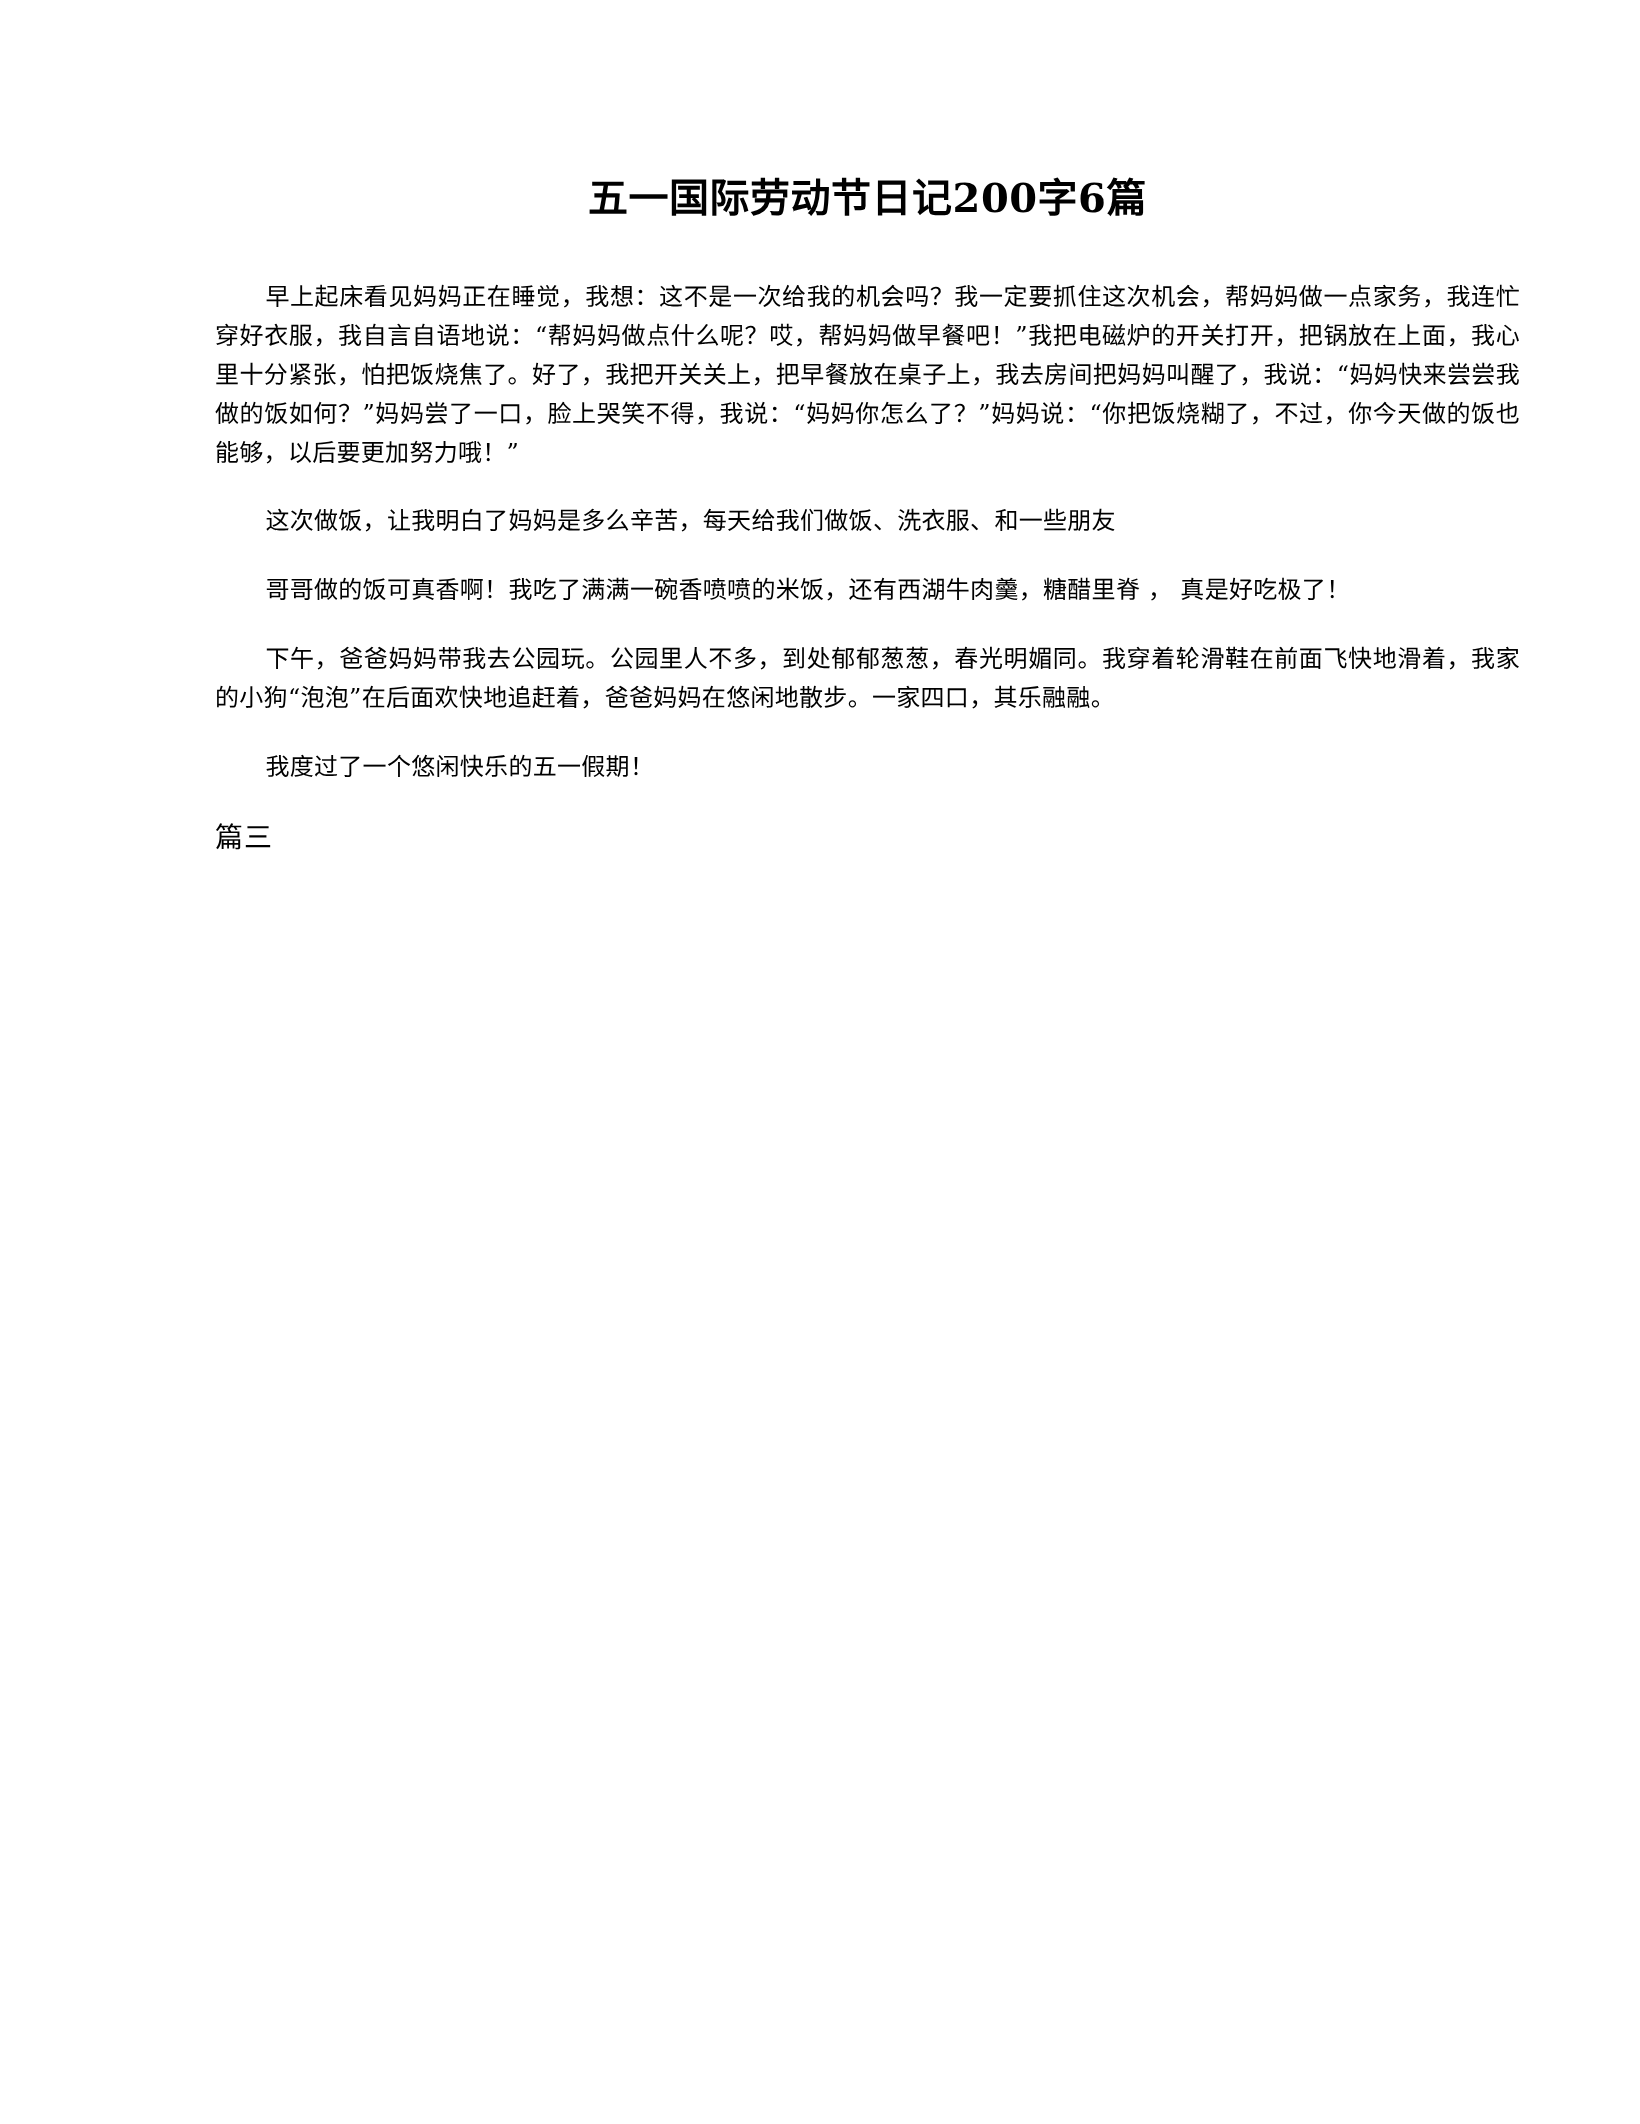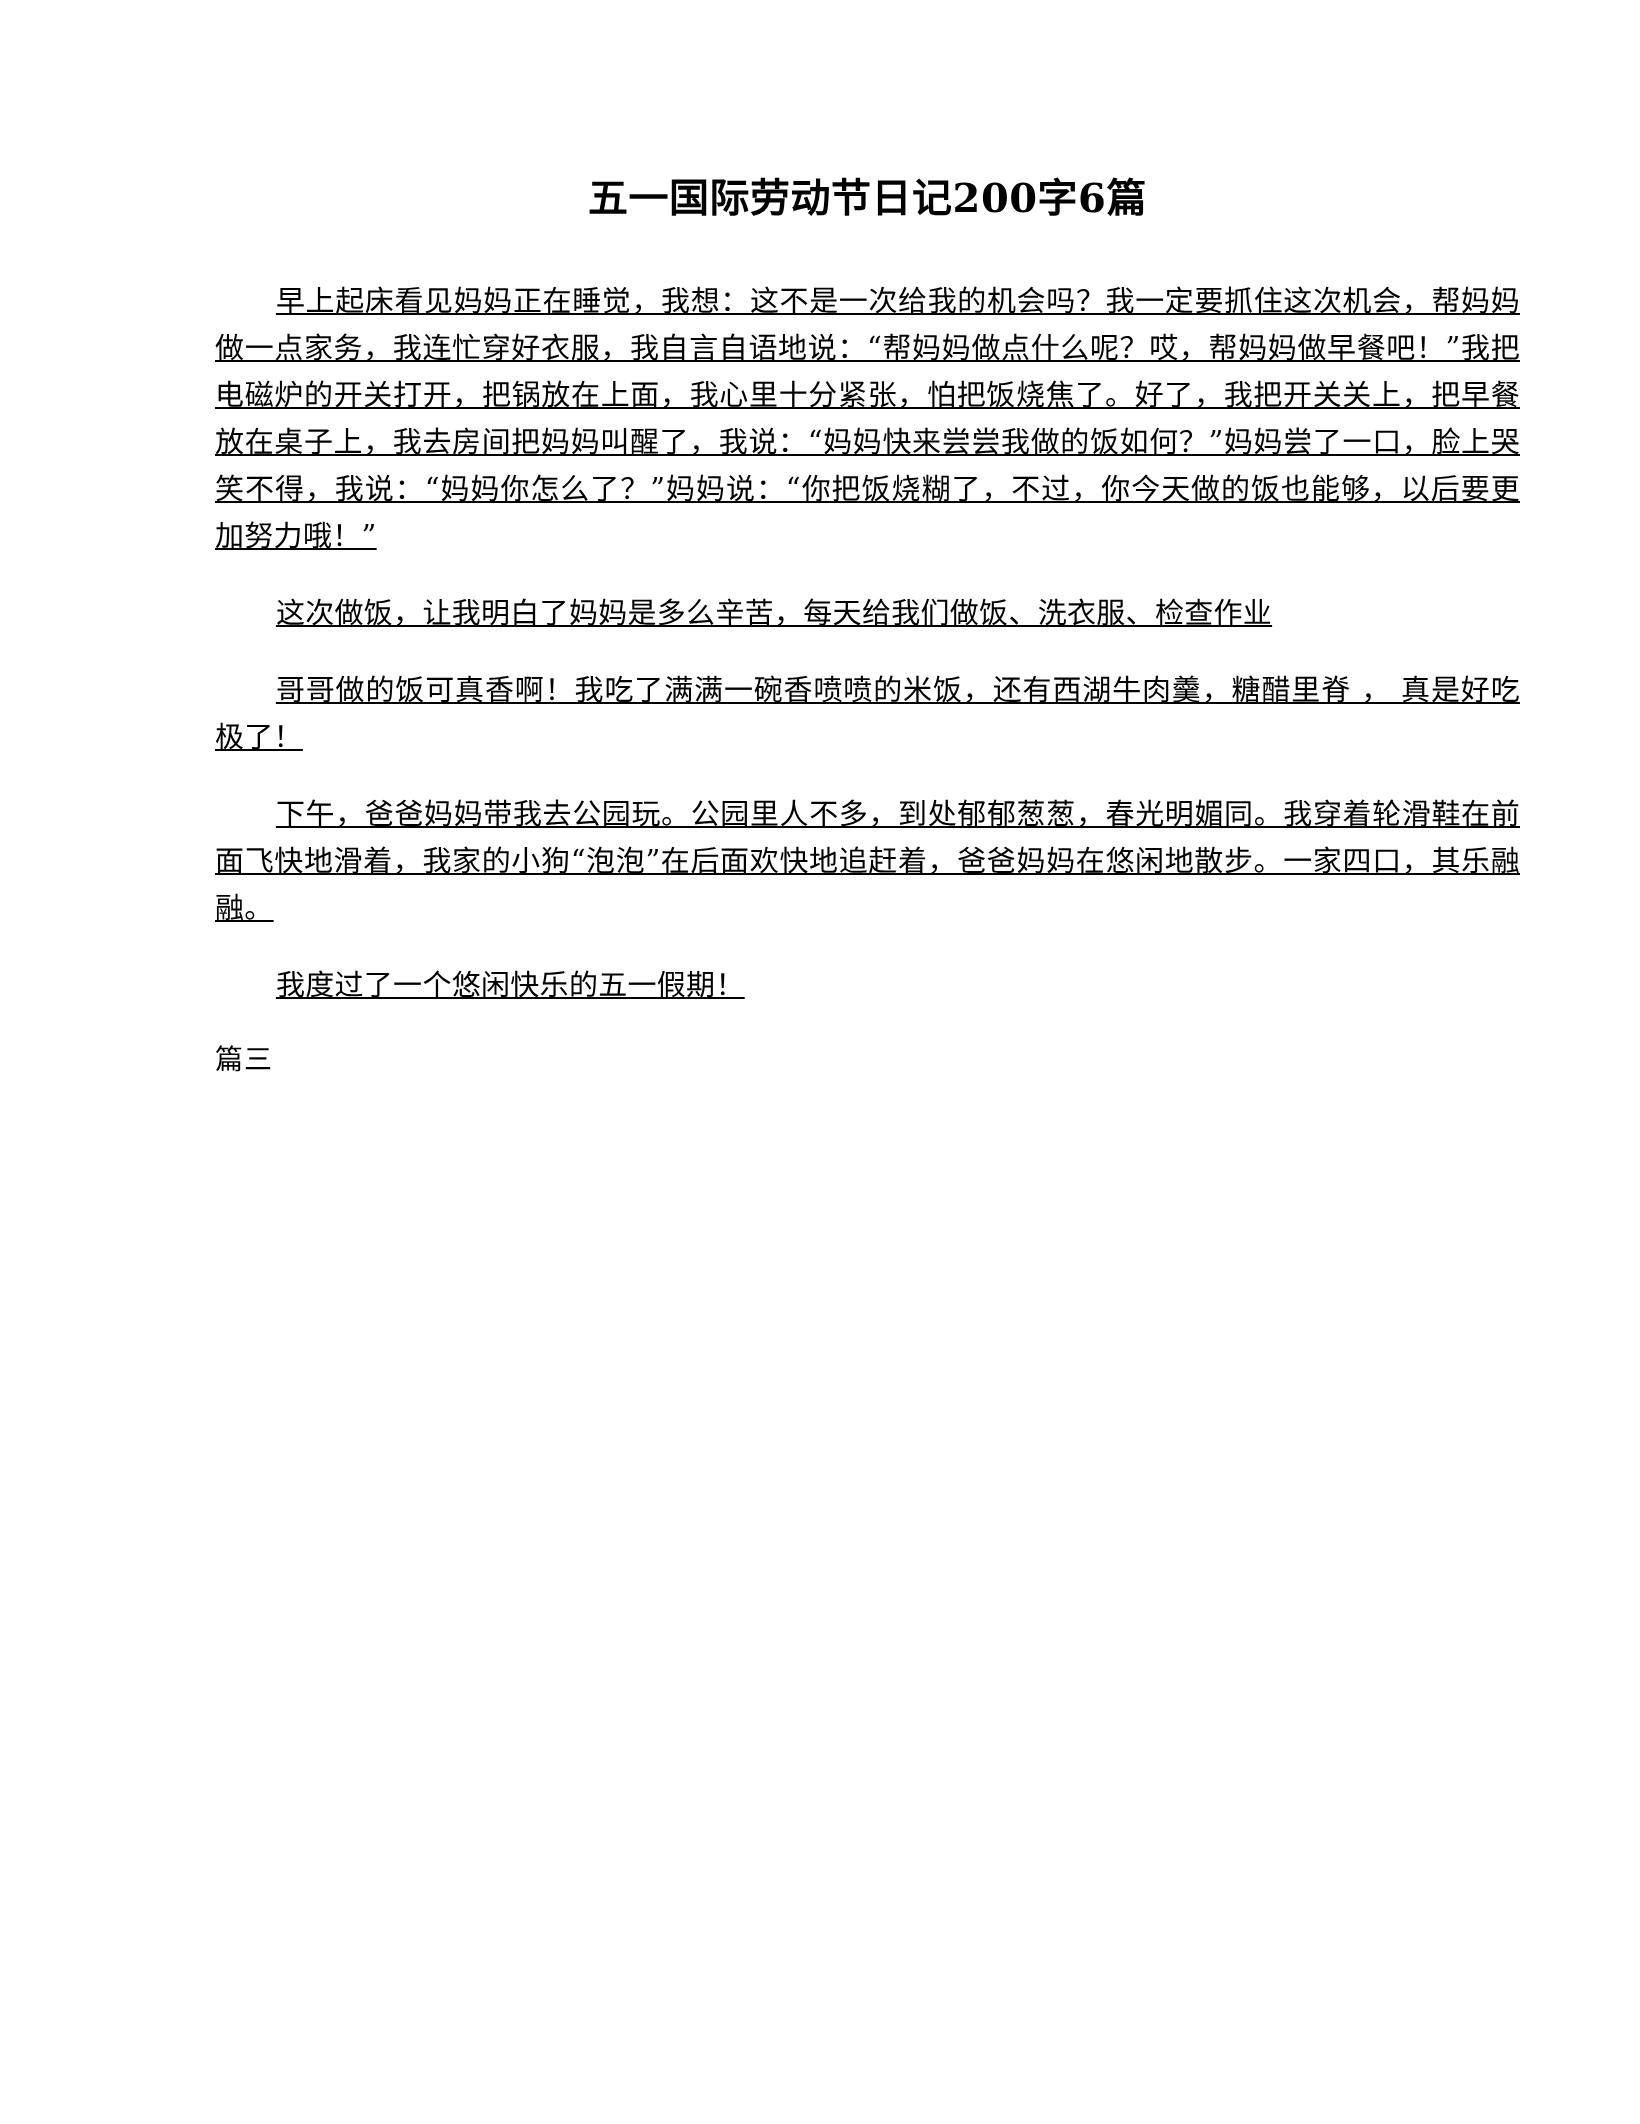--- a/index.html
+++ b/index.html
@@ -21,46 +21,45 @@
   }
   .doc-title {
     font-size: 40px;
     font-weight: bold;
     text-align: center;
     line-height: 1.4;
     margin: 0 0 52px 0;
     letter-spacing: 0.5px;
   }
   p.para {
-    font-size: 29px;
+    font-size: 24px;
     line-height: 1.62;
     margin: 16px 0 30px 0;
     text-align: justify;
     text-justify: inter-ideograph;
     text-indent: 2.1em;
     letter-spacing: 0.3px;
-    text-decoration: underline;
   }
   p.section-label {
     font-size: 28px;
     line-height: 1.5;
     margin: 0 0 22px 0;
     text-indent: 0;
     letter-spacing: 1px;
   }
 </style>
 </head>
 <body>
 
 <div class="page">
 
   <h1 class="doc-title">五一国际劳动节日记200字6篇</h1>
 
   <div>
     <p class="para">早上起床看见妈妈正在睡觉，我想：这不是一次给我的机会吗？我一定要抓住这次机会，帮妈妈做一点家务，我连忙穿好衣服，我自言自语地说：“帮妈妈做点什么呢？哎，帮妈妈做早餐吧！”我把电磁炉的开关打开，把锅放在上面，我心里十分紧张，怕把饭烧焦了。好了，我把开关关上，把早餐放在桌子上，我去房间把妈妈叫醒了，我说：“妈妈快来尝尝我做的饭如何？”妈妈尝了一口，脸上哭笑不得，我说：“妈妈你怎么了？”妈妈说：“你把饭烧糊了，不过，你今天做的饭也能够，以后要更加努力哦！”</p>
-    <p class="para">这次做饭，让我明白了妈妈是多么辛苦，每天给我们做饭、洗衣服、检查作业</p>
+    <p class="para">这次做饭，让我明白了妈妈是多么辛苦，每天给我们做饭、洗衣服、和一些朋友</p>
     <p class="para">哥哥做的饭可真香啊！我吃了满满一碗香喷喷的米饭，还有西湖牛肉羹，糖醋里脊   ，  真是好吃极了！</p>
     <p class="para">下午，爸爸妈妈带我去公园玩。公园里人不多，到处郁郁葱葱，春光明媚同。我穿着轮滑鞋在前面飞快地滑着，我家的小狗“泡泡”在后面欢快地追赶着，爸爸妈妈在悠闲地散步。一家四口，其乐融融。</p>
     <p class="para">我度过了一个悠闲快乐的五一假期！</p>
     <p class="section-label">篇三</p>
   </div>
 
 </div>
 
 </body></html>

